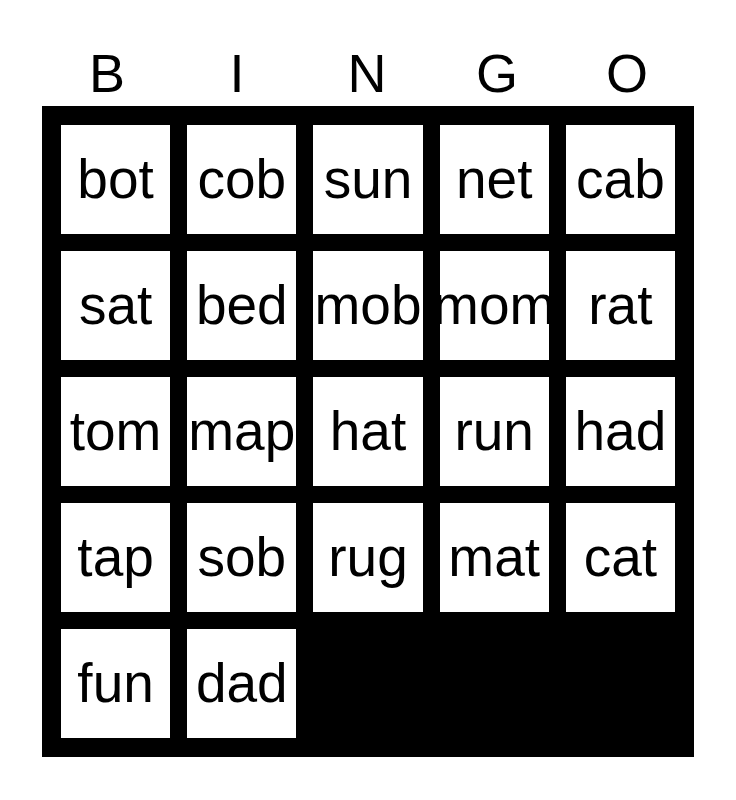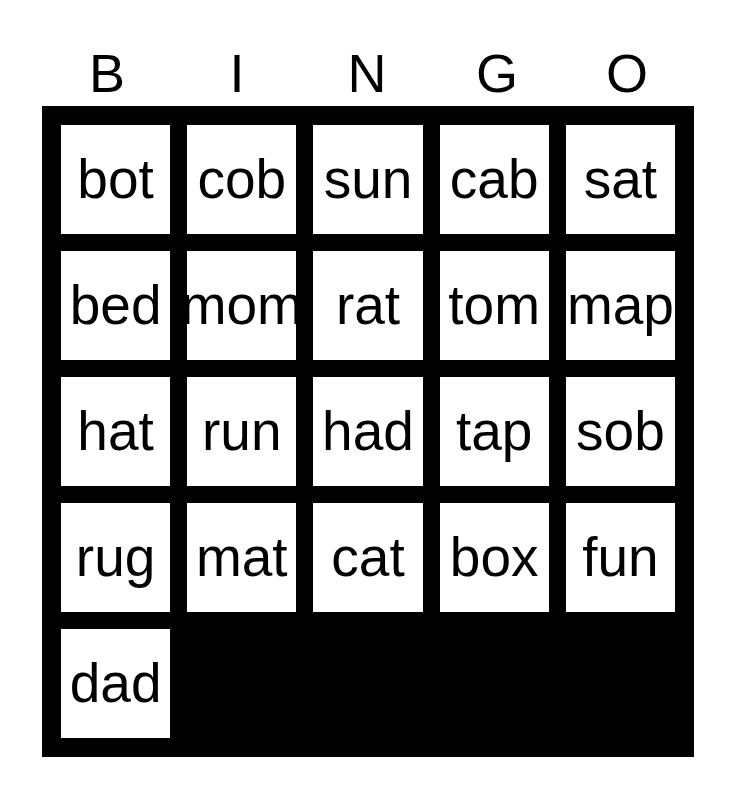--- a/index.html
+++ b/index.html
@@ -75,37 +75,38 @@
     <span class="header-letter">I</span>
     <span class="header-letter">N</span>
     <span class="header-letter">G</span>
     <span class="header-letter">O</span>
   </div>
 
   <div class="bingo-grid">
     <div class="cell">bot</div>
     <div class="cell">cob</div>
     <div class="cell">sun</div>
+    <div class="cell">net</div>
     <div class="cell">cab</div>
 
     <div class="cell">sat</div>
     <div class="cell">bed</div>
+    <div class="cell">mob</div>
     <div class="cell">mom</div>
 
     <div class="cell">rat</div>
     <div class="cell">tom</div>
     <div class="cell">map</div>
     <div class="cell">hat</div>
     <div class="cell">run</div>
 
     <div class="cell">had</div>
     <div class="cell">tap</div>
     <div class="cell">sob</div>
     <div class="cell">rug</div>
 
     <div class="cell">mat</div>
     <div class="cell">cat</div>
-    <div class="cell">box</div>
     <div class="cell">fun</div>
     <div class="cell">dad</div>
   </div>
 
 </div>
 
 </body></html>

